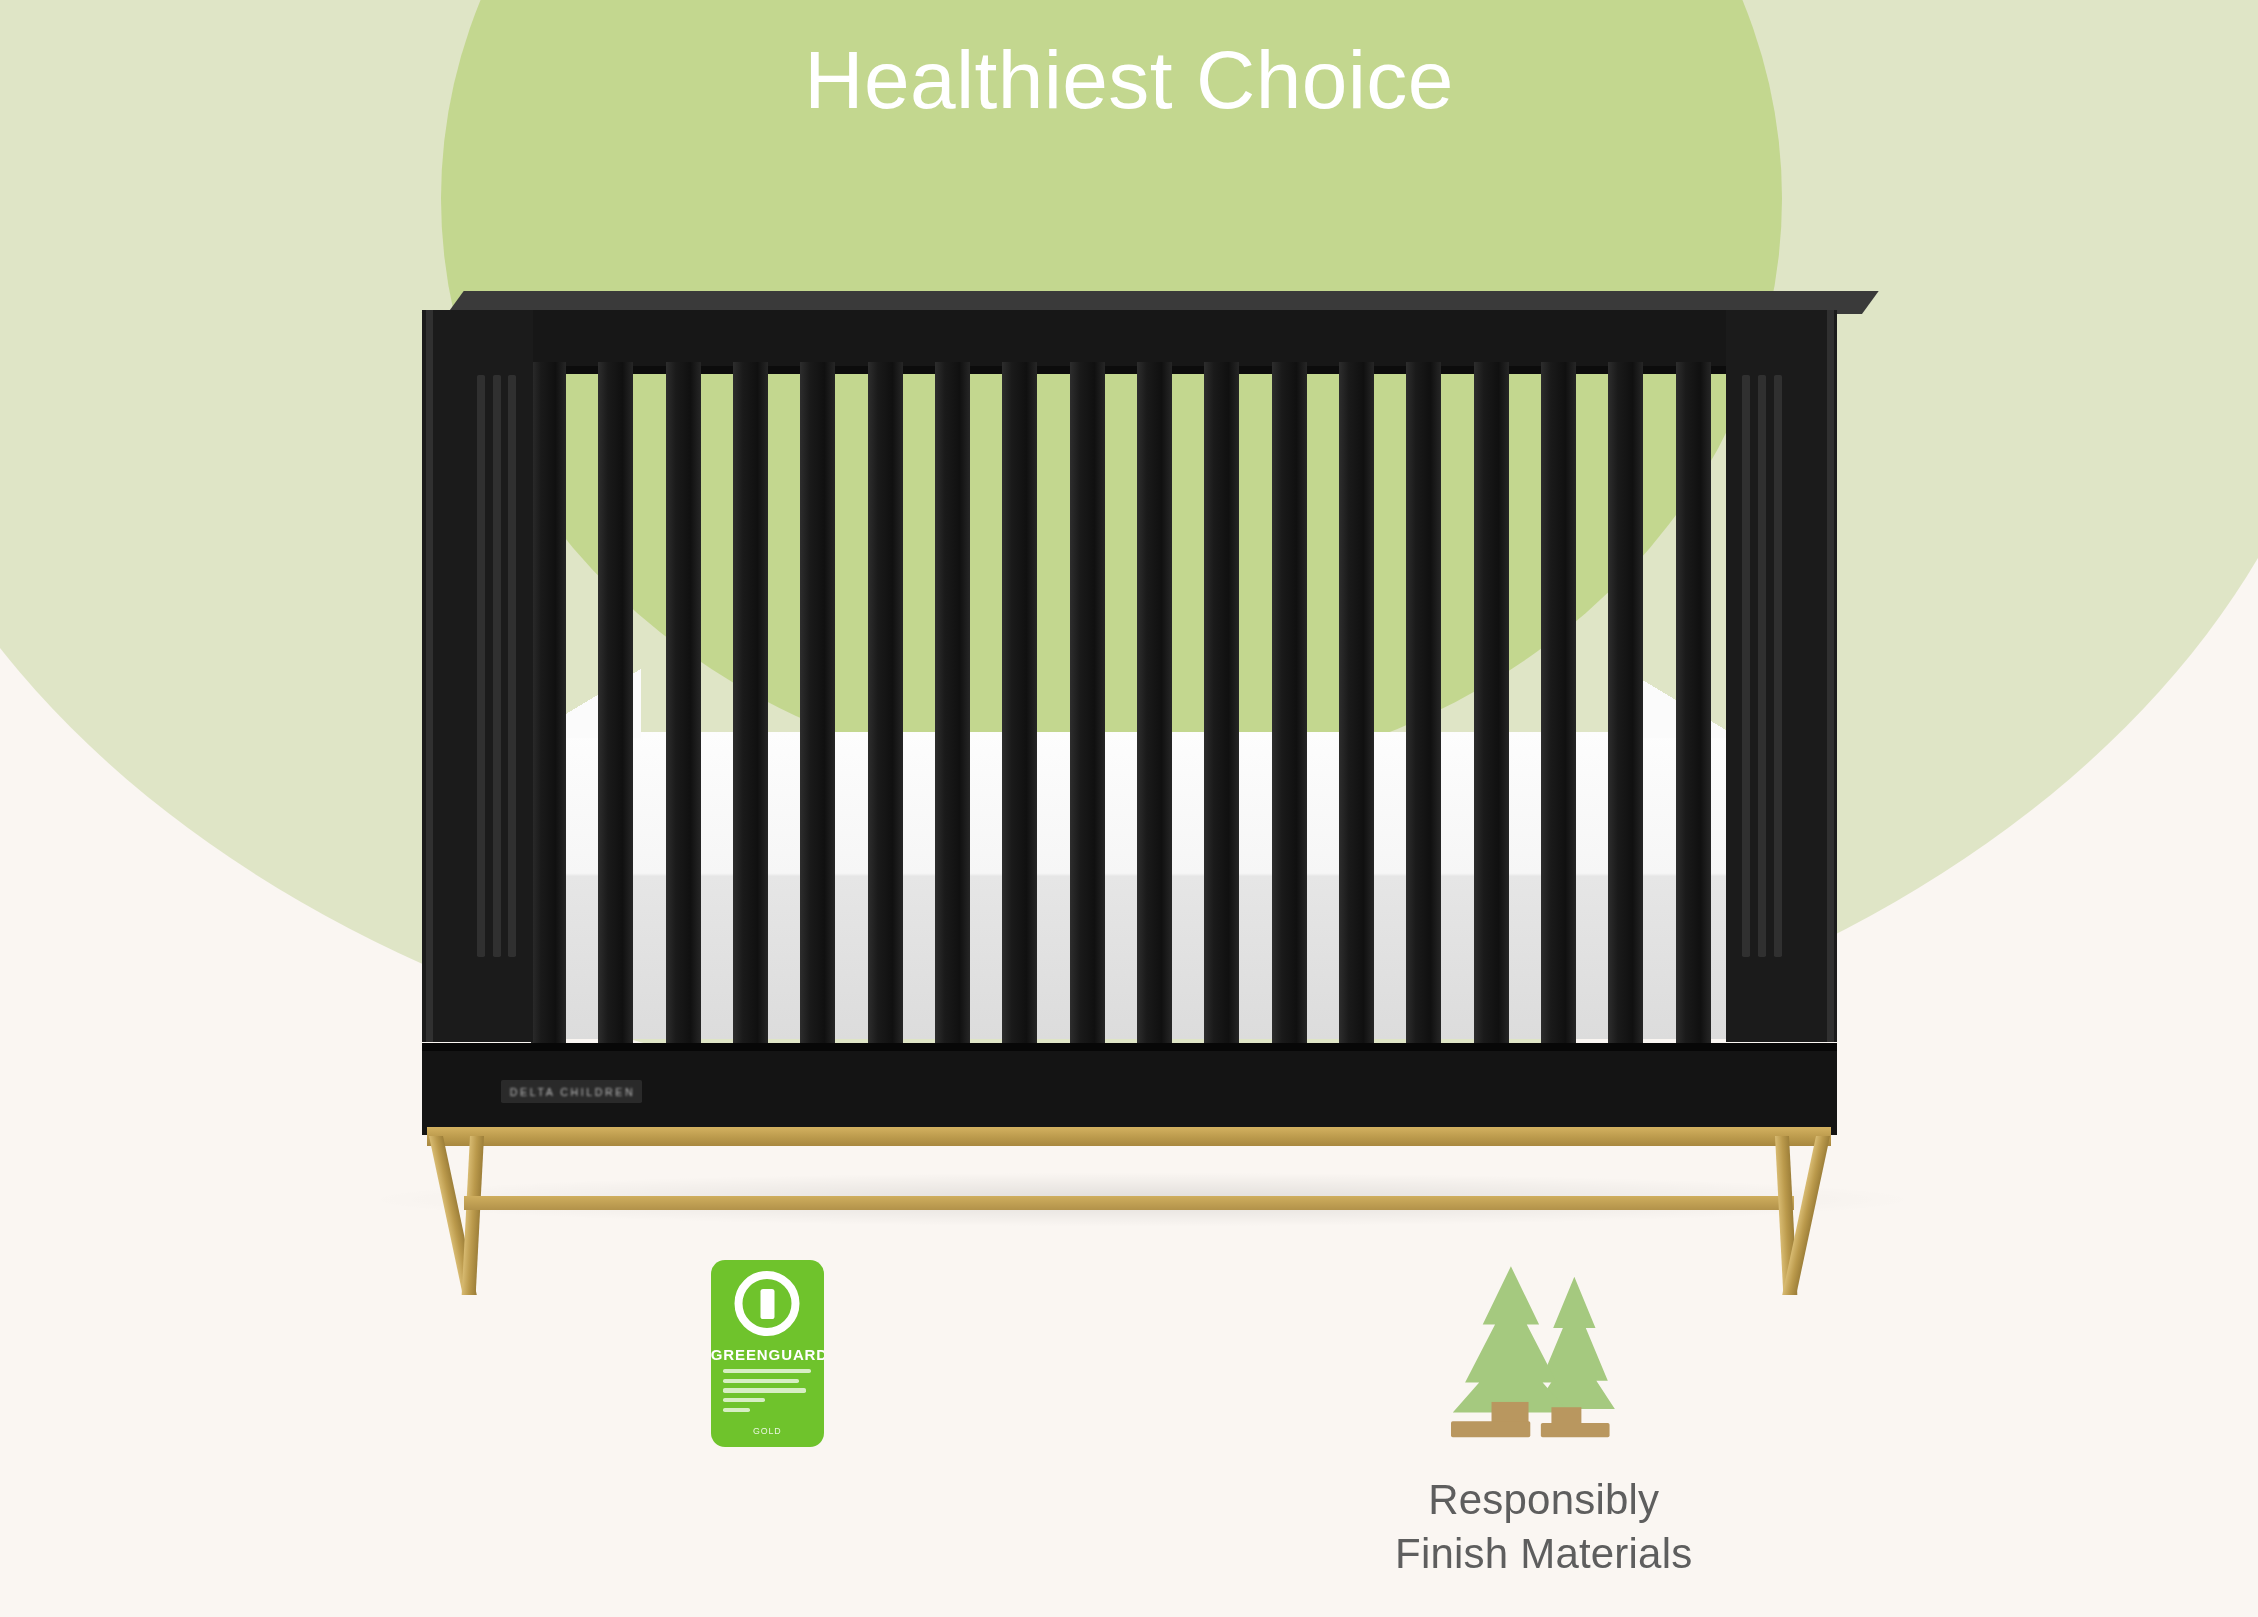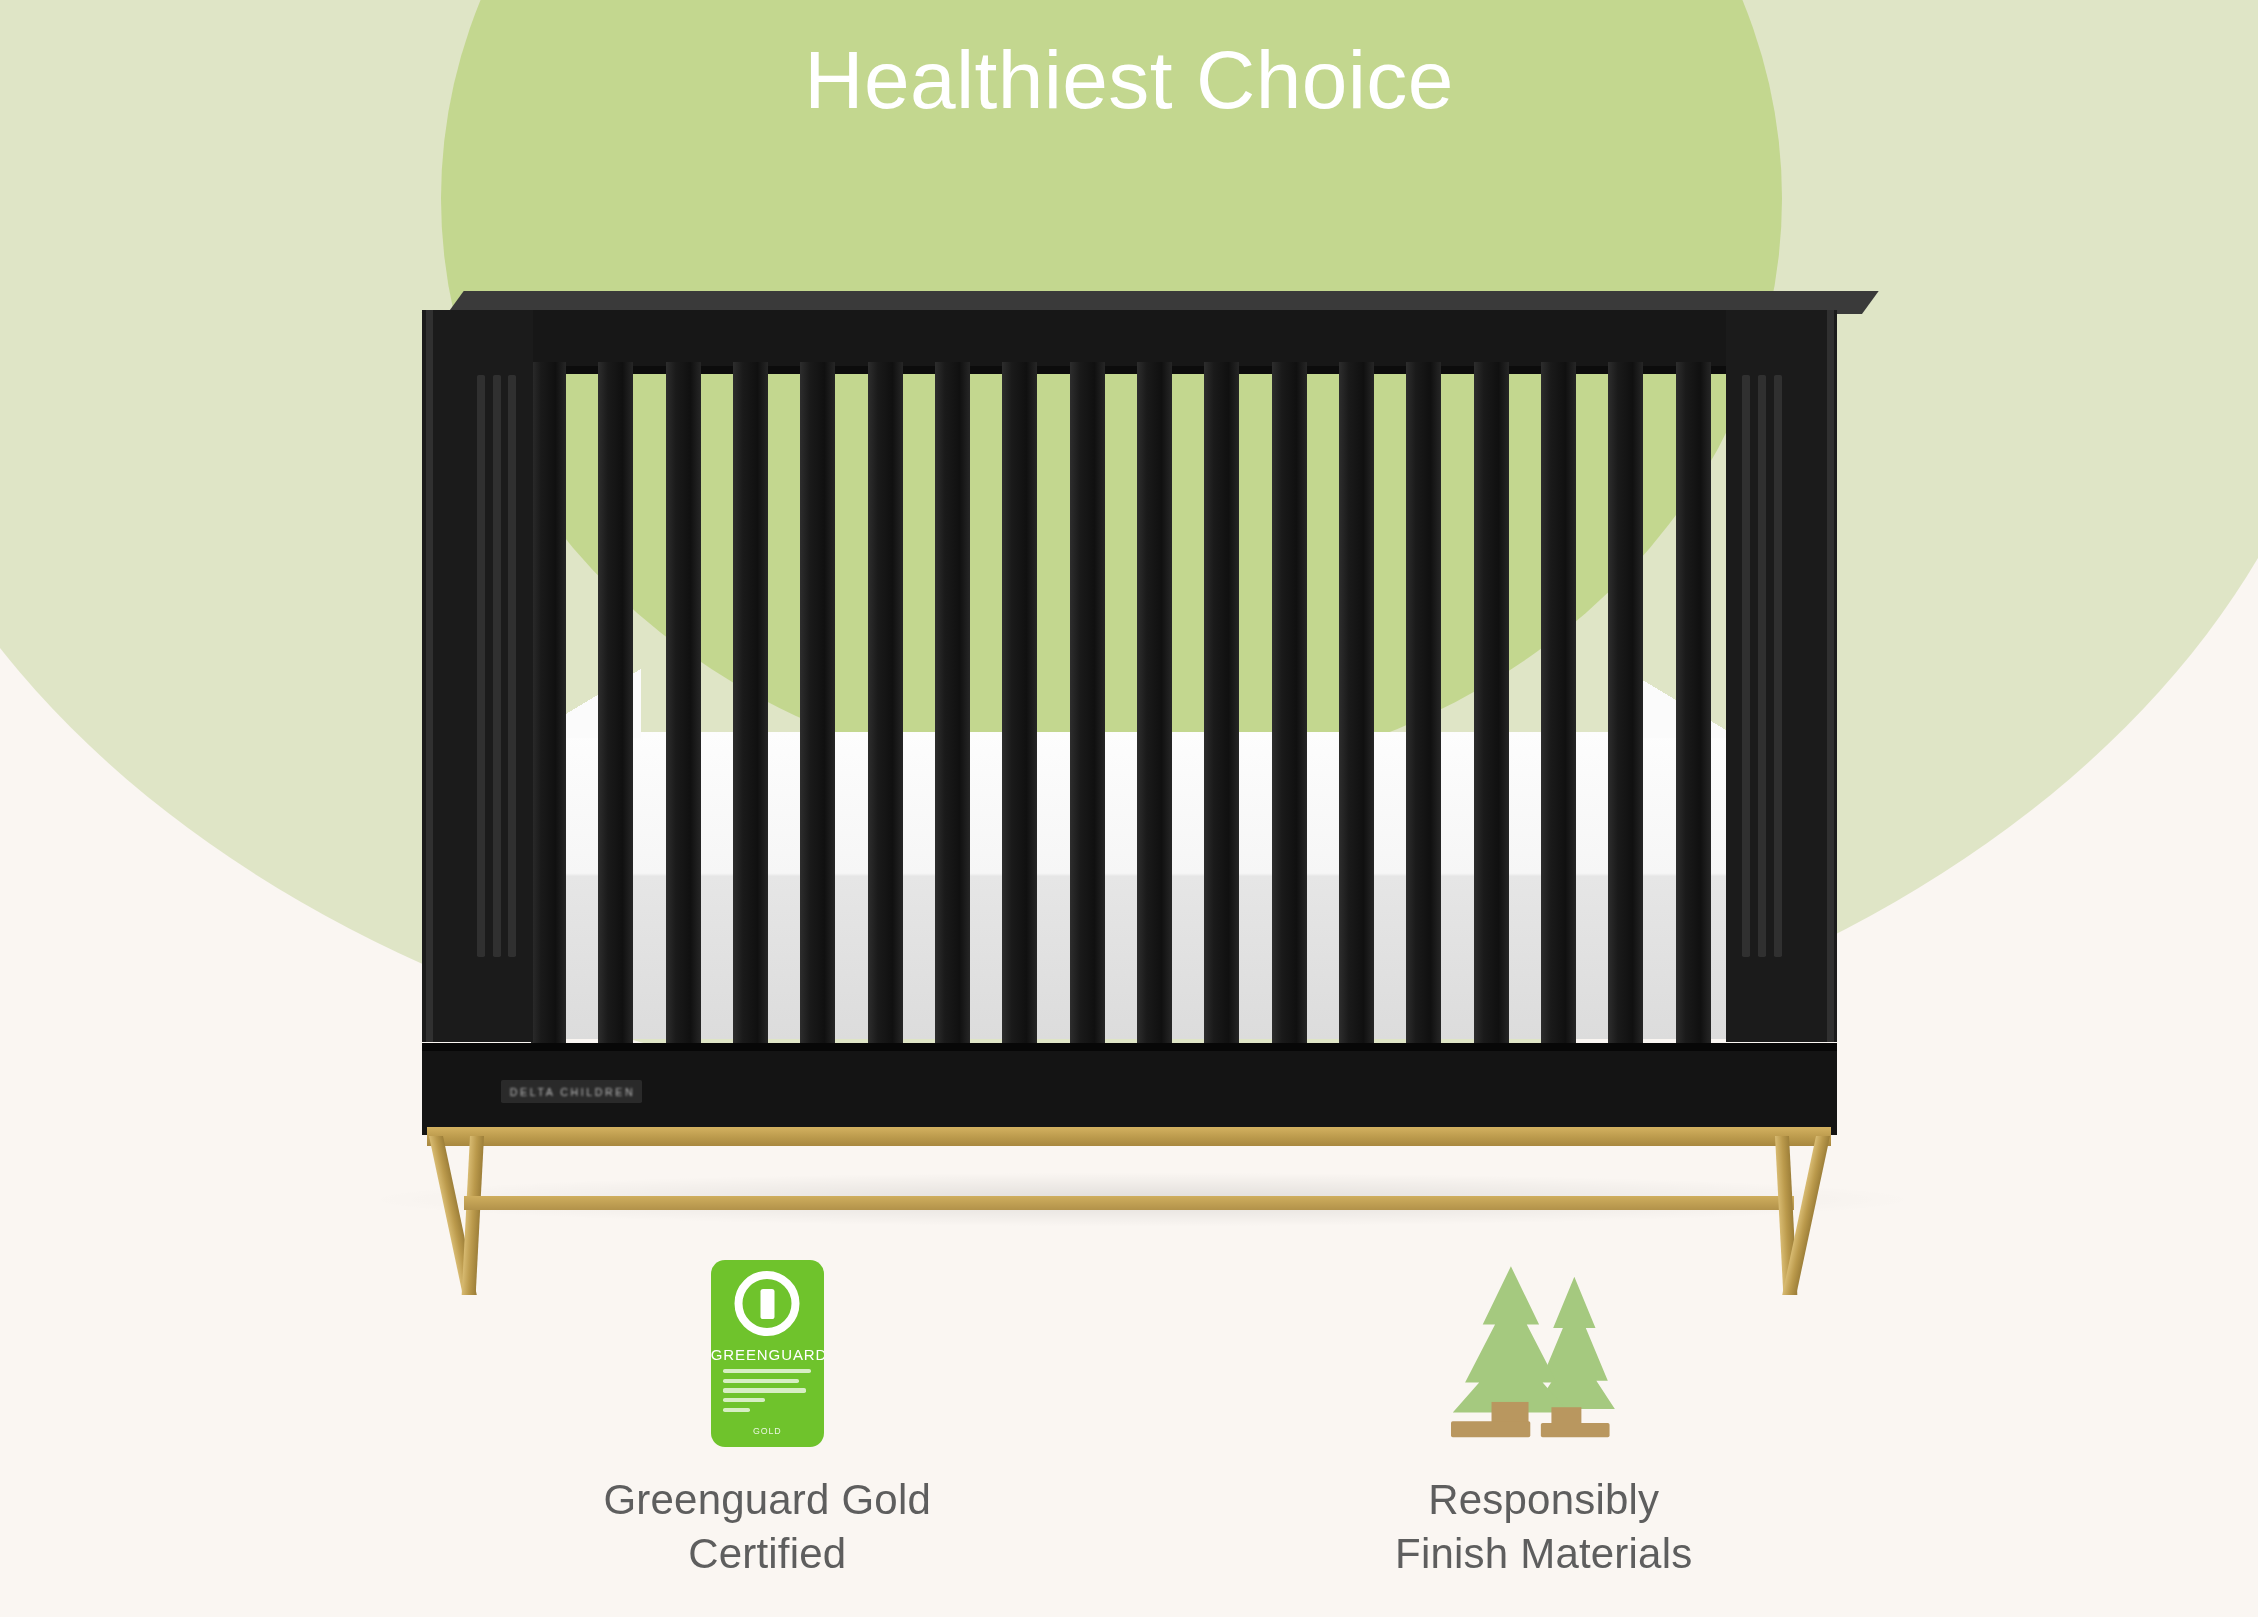--- a/index.html
+++ b/index.html
@@ -302,21 +302,21 @@
     width: 14px; height: 30px;
     background: #ffffff;
     border-radius: 2.6px;
   }
   .gg-wordmark {
     position: absolute;
     left: 0; right: 0; top: 86px;
     text-align: center;
     color: #ffffff;
     font-size: 15px;
-    font-weight: 400;
+    font-weight: 700;
     letter-spacing: 0.9px;
     filter: blur(0.6px);
   }
   .gg-lines { position: absolute; left: 12.4px; right: 12.4px; top: 109px; }
   .gg-lines i {
     display: block;
     height: 4.4px;
     margin-bottom: 5.3px;
     background: rgba(255,255,255,.72);
     border-radius: 1.8px;
@@ -419,22 +419,20 @@
           <div class="gg-lines">
             <i></i>
               <i></i>
               <i></i>
               <i></i>
               <i></i>
           </div>
           <div class="gg-foot">GOLD</div>
         </div>
       </div>
-      <div class="feature-label">Greenguard Gold
-Certified</div>
     </div>
 
 
     <div class="feature">
       <div class="feature-icon">
         <svg width="203" height="185" viewBox="0 0 230 210" aria-hidden="true">
 
           <path d="M150 18 L126 76 L137 76 L112 136 L125 136 L104 168 L196 168 L175 136 L188 136 L163 76 L174 76 Z" fill="#a5c97f"></path>
 
           <path d="M78 6 L46 72 L60 72 L26 138 L42 138 L12 172 L144 172 L114 138 L130 138 L96 72 L110 72 Z" fill="#a5c97f"></path>

